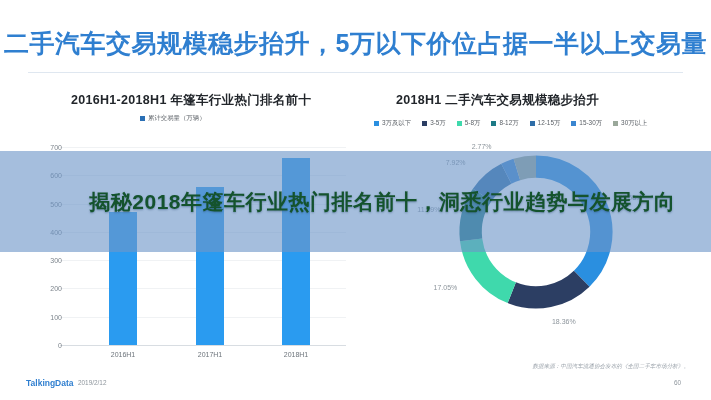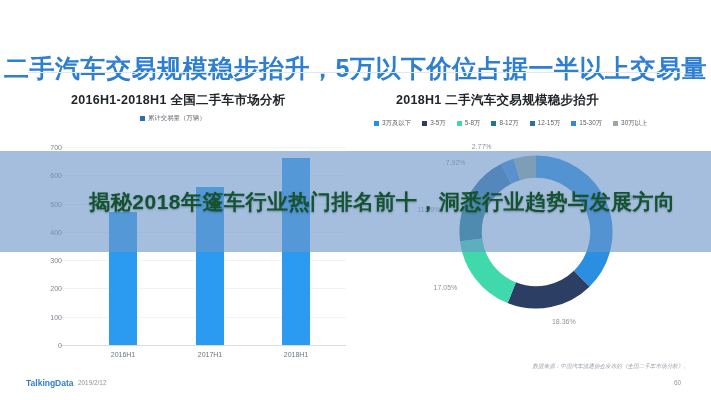--- a/index.html
+++ b/index.html
@@ -8,21 +8,21 @@
     width:711px; height:400px;
     font-family:"Liberation Sans","DejaVu Sans",sans-serif;
     position:relative; overflow:hidden;
   }
   #slide{
     position:absolute; left:0; top:0; width:711px; height:400px;
     background:#ffffff;
   }
   
   .title-bar{
-    position:absolute; left:0; top:22px; width:711px; height:42px;margin-top:25px;
+    position:absolute; left:0; top:22px; width:711px; height:42px;
   }
   .title-text{
     position:absolute; left:0; top:0; width:711px;
     text-align:center;
     font-size:25px; font-weight:bold; letter-spacing:.5px;
     color:#2f7fd0; line-height:42px; white-space:nowrap;
   }
   .title-rule{
     position:absolute; left:28px; top:72px; width:655px; height:1px;
     background:#dfe7f0;
@@ -101,21 +101,21 @@
 </head>
 <body>
 
 <div id="slide">
 
   <div class="title-bar">
     <div class="title-text">二手汽车交易规模稳步抬升，5万以下价位占据一半以上交易量</div>
   </div>
   <div class="title-rule"></div>
 
-  <div class="panel-title" id="leftTitle">2016H1-2018H1  全国二手车市场分析</div>
+  <div class="panel-title" id="leftTitle">2016H1-2018H1  年篷车行业热门排名前十</div>
   <div class="legend-row" id="leftLegend">
       <div class="lg-item">
         <span class="lg-sw" style="background: rgb(42, 111, 181);"></span>
         <span class="lg-tx">累计交易量（万辆）</span>
       </div>
     </div>
 
   <div id="barchart">
       <div class="axisline" style="top: 205px;"></div>
       <div class="yl" style="top: 205px;">0</div>

